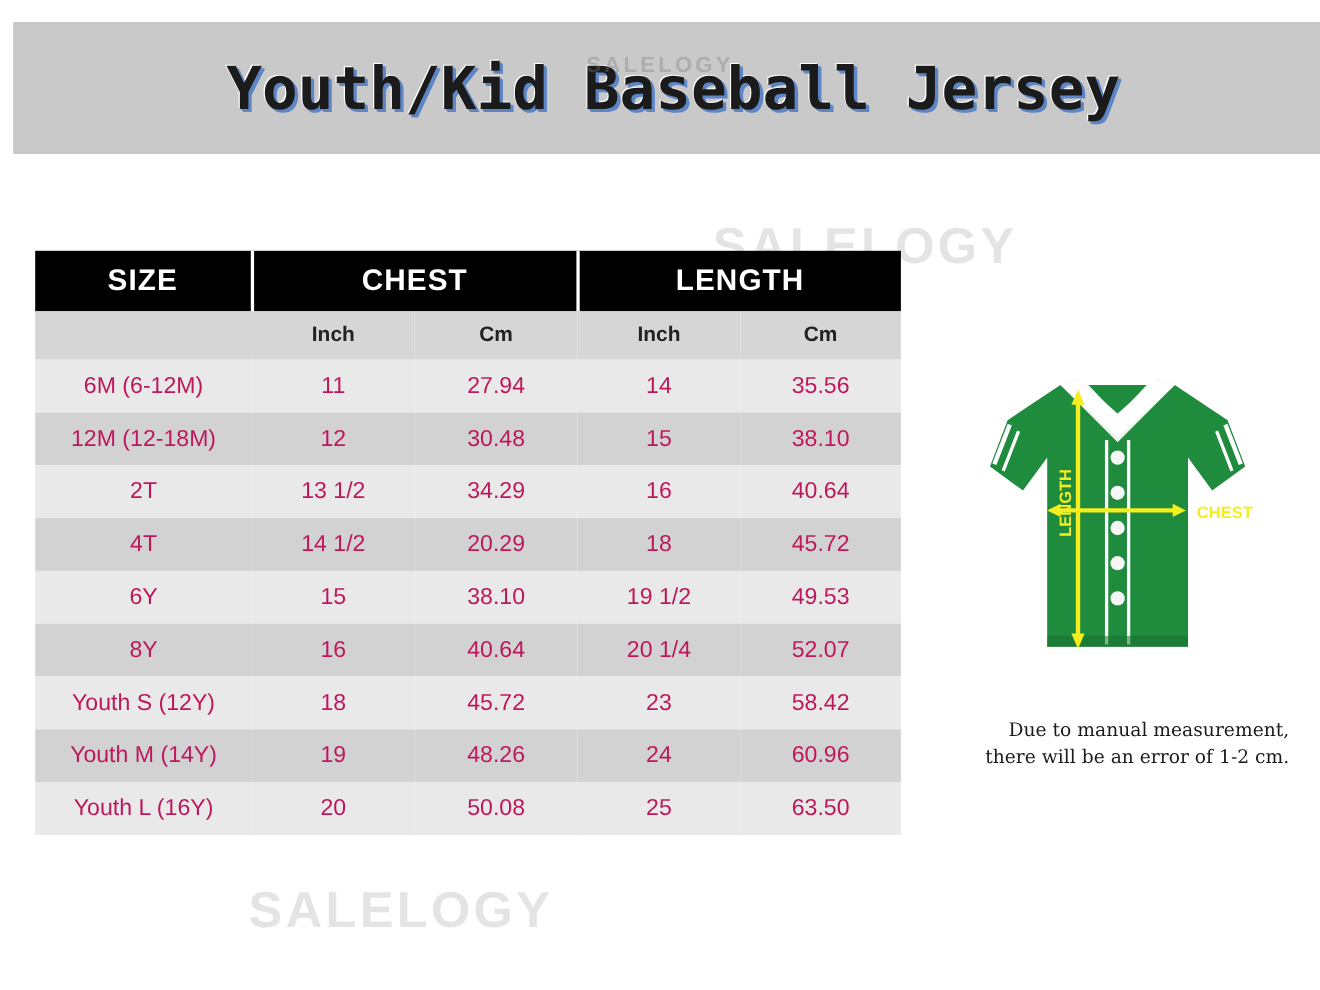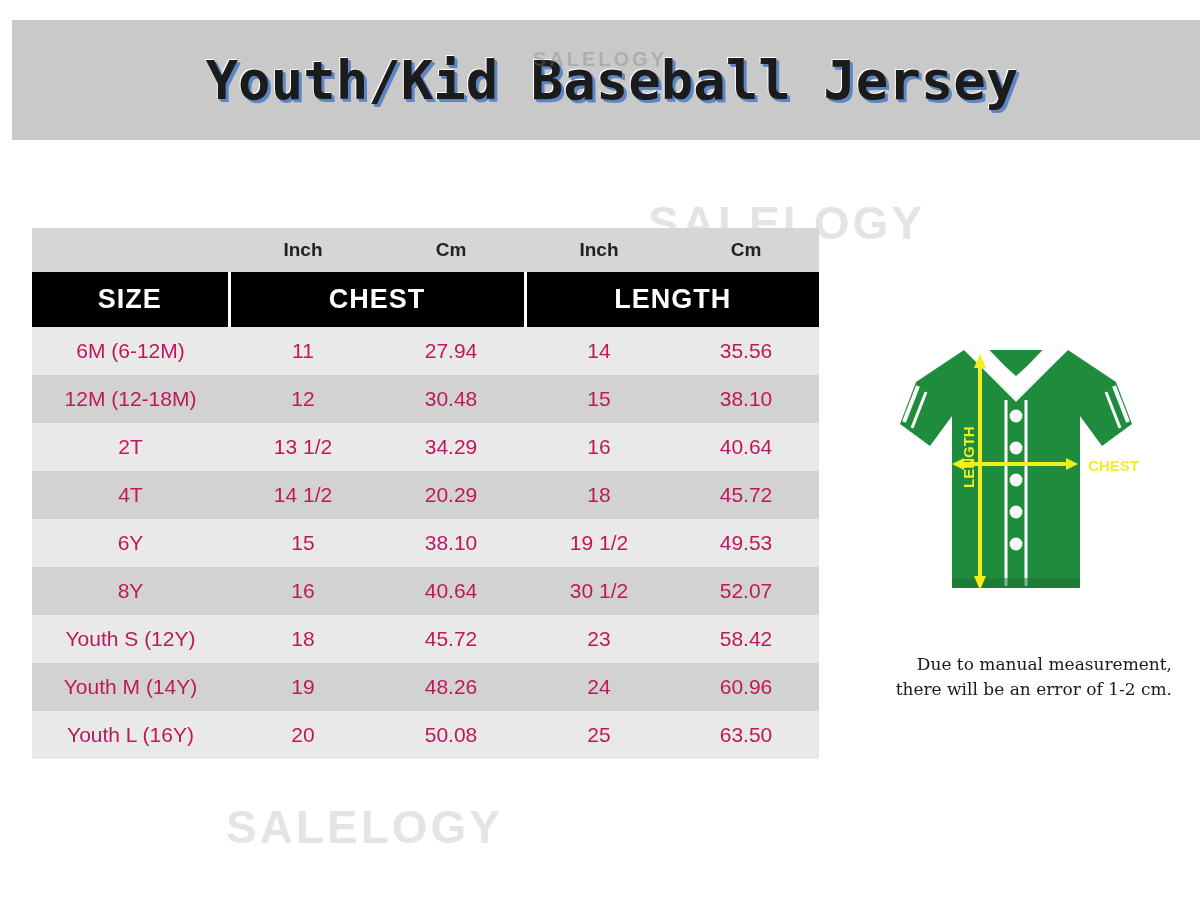--- a/index.html
+++ b/index.html
@@ -158,31 +158,31 @@
 <table id="size-table">
   <colgroup>
     <col class="col-size">
       <col class="col-a">
       <col class="col-b">
       <col class="col-c">
       <col class="col-d">
   </colgroup>
   <thead>
     <tr>
+      <th class="head-cell">SIZE</th>
+      <th class="head-cell" colspan="2">CHEST</th>
+      <th class="head-cell last" colspan="2">LENGTH</th>
+    </tr>
+    <tr>
       <td class="sub-cell sub-blank"></td>
       <td class="sub-cell">Inch</td>
       <td class="sub-cell">Cm</td>
       <td class="sub-cell">Inch</td>
       <td class="sub-cell">Cm</td>
     </tr>
-    <tr>
-      <th class="head-cell">SIZE</th>
-      <th class="head-cell" colspan="2">CHEST</th>
-      <th class="head-cell last" colspan="2">LENGTH</th>
-    </tr>
   </thead>
   <tbody>
     <tr>
       <td class="data-cell size-col">6M (6-12M)</td>
       <td class="data-cell">11</td>
       <td class="data-cell">27.94</td>
       <td class="data-cell">14</td>
       <td class="data-cell">35.56</td>
     </tr>
     <tr>
@@ -210,21 +210,21 @@
       <td class="data-cell size-col">6Y</td>
       <td class="data-cell">15</td>
       <td class="data-cell">38.10</td>
       <td class="data-cell">19 1/2</td>
       <td class="data-cell">49.53</td>
     </tr>
     <tr>
       <td class="data-cell size-col">8Y</td>
       <td class="data-cell">16</td>
       <td class="data-cell">40.64</td>
-      <td class="data-cell">30 1/2</td>
+      <td class="data-cell">20 1/4</td>
       <td class="data-cell">52.07</td>
     </tr>
     <tr>
       <td class="data-cell size-col">Youth S (12Y)</td>
       <td class="data-cell">18</td>
       <td class="data-cell">45.72</td>
       <td class="data-cell">23</td>
       <td class="data-cell">58.42</td>
     </tr>
     <tr>

